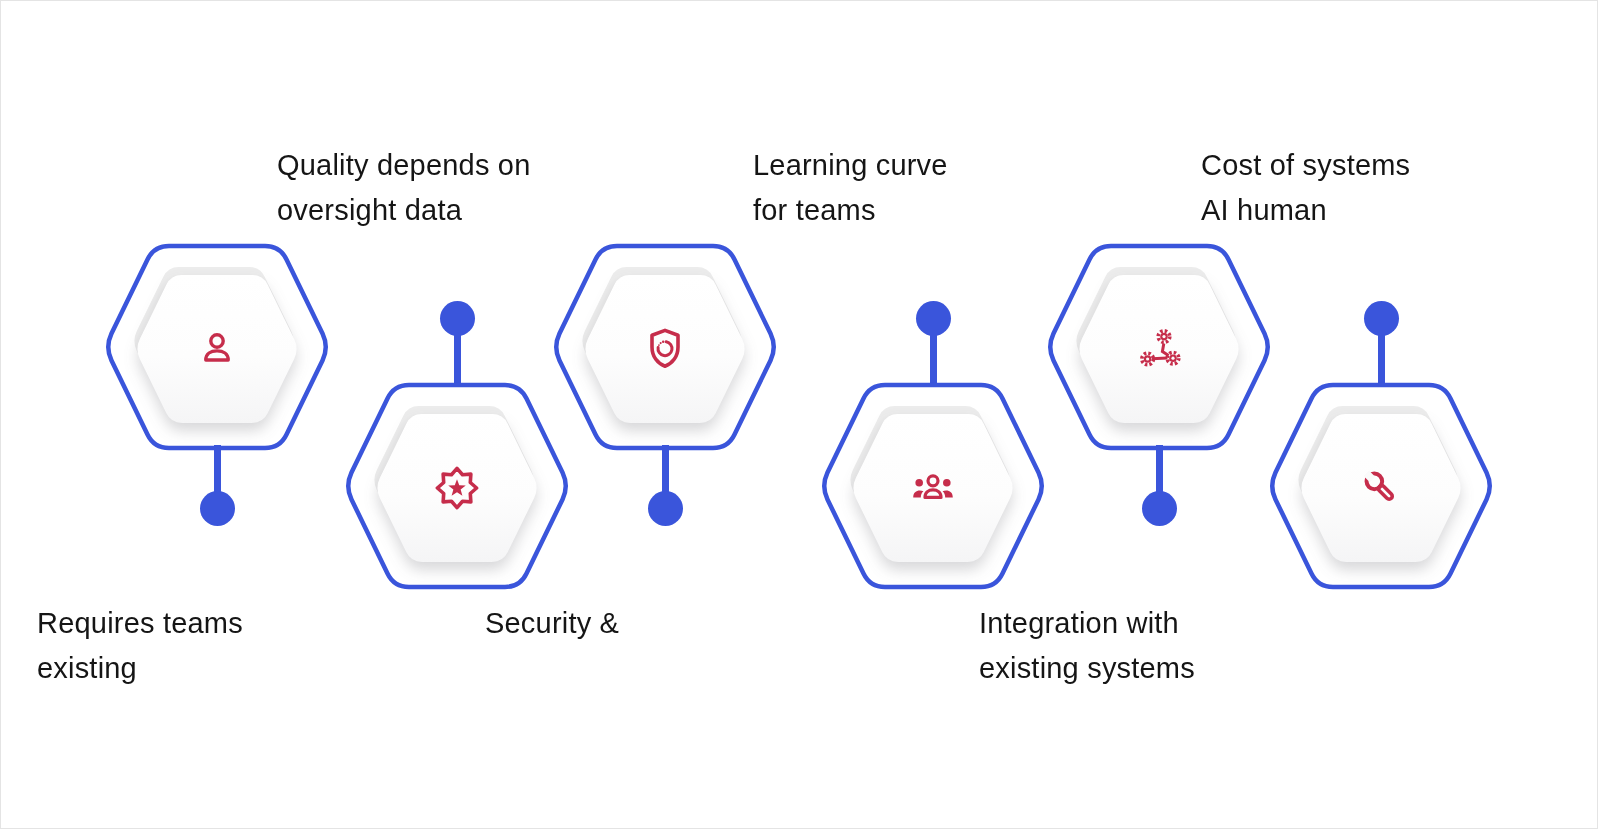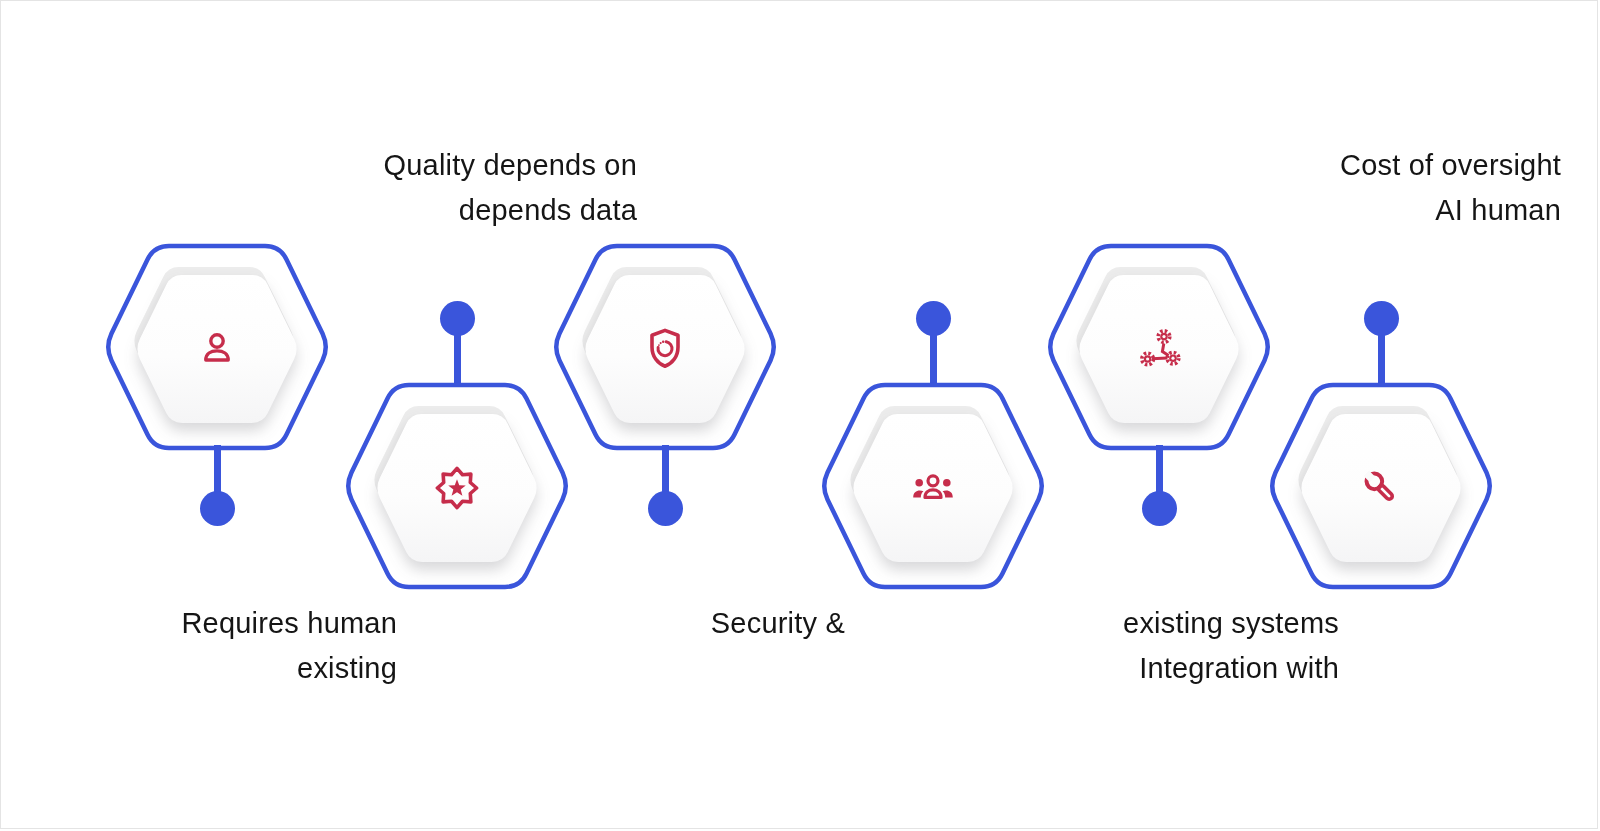--- a/index.html
+++ b/index.html
@@ -25,21 +25,21 @@
   .icon svg{width:100%;height:100%;display:block;}
   .icon.up{top:324px}
   .icon.down{top:463px}
   .connector{position:absolute;left:108.5px;width:7px;background:var(--accent-blue,#3A55DB);}
   .connector.up{top:444px;height:48px;}
   .connector.down{top:334px;height:52px;}
   .dot{position:absolute;left:94.5px;width:35px;height:35px;border-radius:50%;background:var(--accent-blue,#3A55DB);}
   .dot.up{top:490px}
   .dot.down{top:300px}
   .label{
-    position:absolute;left:-68px;width:360px;text-align:right;
+    position:absolute;left:-68px;width:360px;text-align:left;
     font-size:29px;line-height:45px;font-weight:500;
     color:var(--text,#151515);letter-spacing:.2px;
   }
   .label.below{top:600px}
   .label.above{top:142px}
 </style>
 </head>
 <body>
 
 <svg width="0" height="0" style="position:absolute" aria-hidden="true">
@@ -62,29 +62,29 @@
     </svg>
     <div class="icon up">
       <svg viewBox="0 0 24 24">
         <circle cx="12" cy="8" r="3.1" fill="none" stroke="currentColor" stroke-width="1.7"></circle>
         <path d="M6.4,17.5 C6.4,14.3 8.9,12.95 12,12.95 C15.1,12.95 17.6,14.3 17.6,17.5 Z" fill="none" stroke="currentColor" stroke-width="1.7" stroke-linejoin="round"></path>
       </svg>
     </div>
     <div class="connector up"></div>
     <div class="dot up"></div>
     <div class="label below">
-      <div>Requires human</div>
+      <div>Requires teams</div>
       <div>existing</div>
     </div>
   </div>
 
   <div class="item" style="left:344px">
     <div class="label above">
       <div>Quality depends on</div>
-      <div>depends data</div>
+      <div>oversight data</div>
     </div>
     <div class="dot down"></div>
     <div class="connector down"></div>
     <svg class="hexsvg down" viewBox="-4 -4 232 210">
       <path class="hex-ghost" transform="translate(27,21)" d="M31.2,9.9 Q36,0 47.0,0.0 L117.0,0.0 Q128,0 132.8,9.9 L159.2,64.1 Q164,74 159.2,83.9 L132.8,138.1 Q128,148 117.0,148.0 L47.0,148.0 Q36,148 31.2,138.1 L4.8,83.9 Q0,74 4.8,64.1 Z"></path>
       <path class="hex-front" transform="translate(30,29)" d="M31.2,9.9 Q36,0 47.0,0.0 L117.0,0.0 Q128,0 132.8,9.9 L159.2,64.1 Q164,74 159.2,83.9 L132.8,138.1 Q128,148 117.0,148.0 L47.0,148.0 Q36,148 31.2,138.1 L4.8,83.9 Q0,74 4.8,64.1 Z"></path>
       <path class="hex-outline" d="M42.5,13.5 Q49,0 64.0,0.0 L160.0,0.0 Q175,0 181.5,13.5 L217.5,87.5 Q224,101 217.5,114.5 L181.5,188.5 Q175,202 160.0,202.0 L64.0,202.0 Q49,202 42.5,188.5 L6.5,114.5 Q0,101 6.5,87.5 Z"></path>
     </svg>
     <div class="icon down">
       <svg viewBox="0 0 24 24">
@@ -110,20 +110,24 @@
       </svg>
     </div>
     <div class="connector up"></div>
     <div class="dot up"></div>
     <div class="label below">
       <div>Security &amp;</div>
     </div>
   </div>
 
   <div class="item" style="left:820px">
+    <div class="label above">
+      <div>Learning curve</div>
+      <div>for teams</div>
+    </div>
     <div class="dot down"></div>
     <div class="connector down"></div>
     <svg class="hexsvg down" viewBox="-4 -4 232 210">
       <path class="hex-ghost" transform="translate(27,21)" d="M31.2,9.9 Q36,0 47.0,0.0 L117.0,0.0 Q128,0 132.8,9.9 L159.2,64.1 Q164,74 159.2,83.9 L132.8,138.1 Q128,148 117.0,148.0 L47.0,148.0 Q36,148 31.2,138.1 L4.8,83.9 Q0,74 4.8,64.1 Z"></path>
       <path class="hex-front" transform="translate(30,29)" d="M31.2,9.9 Q36,0 47.0,0.0 L117.0,0.0 Q128,0 132.8,9.9 L159.2,64.1 Q164,74 159.2,83.9 L132.8,138.1 Q128,148 117.0,148.0 L47.0,148.0 Q36,148 31.2,138.1 L4.8,83.9 Q0,74 4.8,64.1 Z"></path>
       <path class="hex-outline" d="M42.5,13.5 Q49,0 64.0,0.0 L160.0,0.0 Q175,0 181.5,13.5 L217.5,87.5 Q224,101 217.5,114.5 L181.5,188.5 Q175,202 160.0,202.0 L64.0,202.0 Q49,202 42.5,188.5 L6.5,114.5 Q0,101 6.5,87.5 Z"></path>
     </svg>
     <div class="icon down">
       <svg viewBox="0 0 24 24">
         <circle cx="12" cy="8.4" r="2.5" fill="none" stroke="currentColor" stroke-width="1.6"></circle>
@@ -152,28 +156,28 @@
         <circle cx="6.3" cy="17" r="1.9" fill="currentColor"></circle>
         <circle cx="6.3" cy="17" r="0.8" fill="#fafafa"></circle>
         <circle cx="19" cy="16.6" r="2.9" fill="none" stroke="currentColor" stroke-width="1.8" stroke-dasharray="1.25 1.03"></circle>
         <circle cx="19" cy="16.6" r="1.9" fill="currentColor"></circle>
         <circle cx="19" cy="16.6" r="0.8" fill="#fafafa"></circle>
       </svg>
     </div>
     <div class="connector up"></div>
     <div class="dot up"></div>
     <div class="label below">
+      <div>Integration with</div>
       <div>existing systems</div>
-      <div>Integration with</div>
     </div>
   </div>
 
   <div class="item" style="left:1268px">
     <div class="label above">
-      <div>Cost of oversight</div>
+      <div>Cost of systems</div>
       <div>AI human</div>
     </div>
     <div class="dot down"></div>
     <div class="connector down"></div>
     <svg class="hexsvg down" viewBox="-4 -4 232 210">
       <path class="hex-ghost" transform="translate(27,21)" d="M31.2,9.9 Q36,0 47.0,0.0 L117.0,0.0 Q128,0 132.8,9.9 L159.2,64.1 Q164,74 159.2,83.9 L132.8,138.1 Q128,148 117.0,148.0 L47.0,148.0 Q36,148 31.2,138.1 L4.8,83.9 Q0,74 4.8,64.1 Z"></path>
       <path class="hex-front" transform="translate(30,29)" d="M31.2,9.9 Q36,0 47.0,0.0 L117.0,0.0 Q128,0 132.8,9.9 L159.2,64.1 Q164,74 159.2,83.9 L132.8,138.1 Q128,148 117.0,148.0 L47.0,148.0 Q36,148 31.2,138.1 L4.8,83.9 Q0,74 4.8,64.1 Z"></path>
       <path class="hex-outline" d="M42.5,13.5 Q49,0 64.0,0.0 L160.0,0.0 Q175,0 181.5,13.5 L217.5,87.5 Q224,101 217.5,114.5 L181.5,188.5 Q175,202 160.0,202.0 L64.0,202.0 Q49,202 42.5,188.5 L6.5,114.5 Q0,101 6.5,87.5 Z"></path>
     </svg>
     <div class="icon down">

